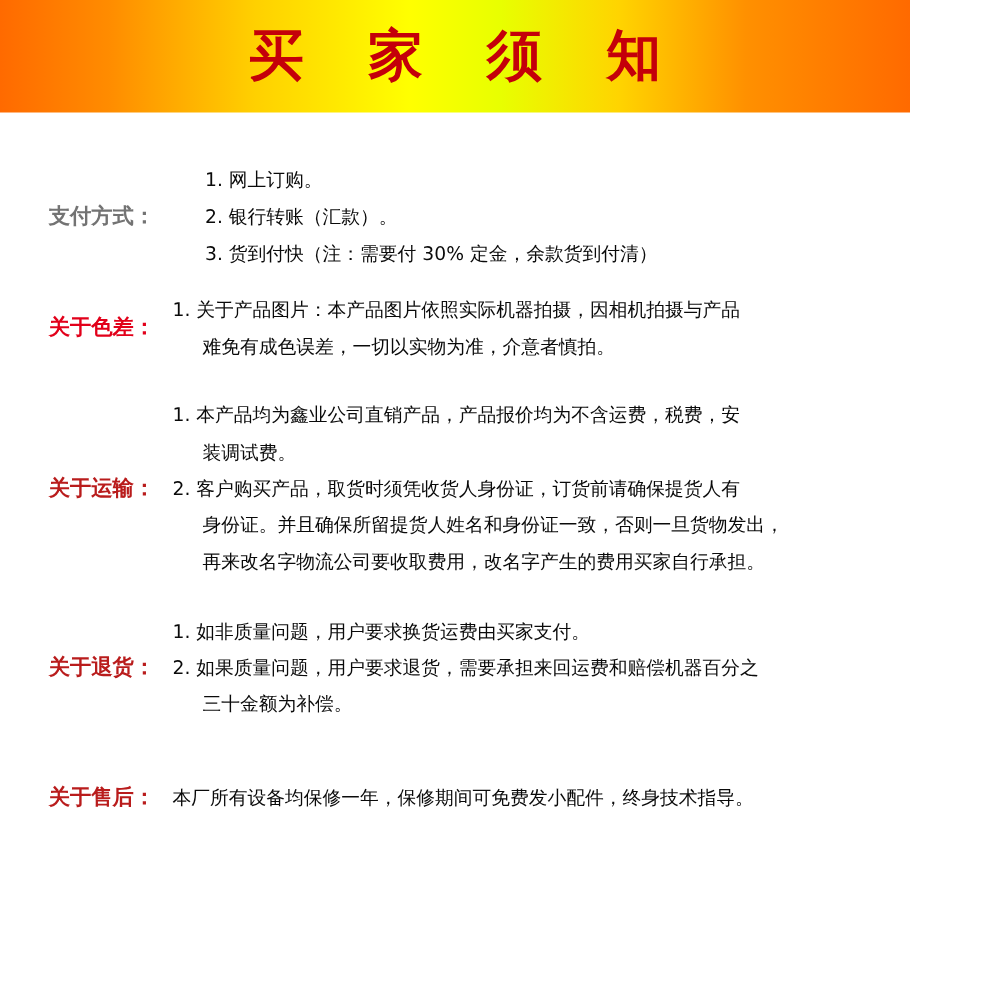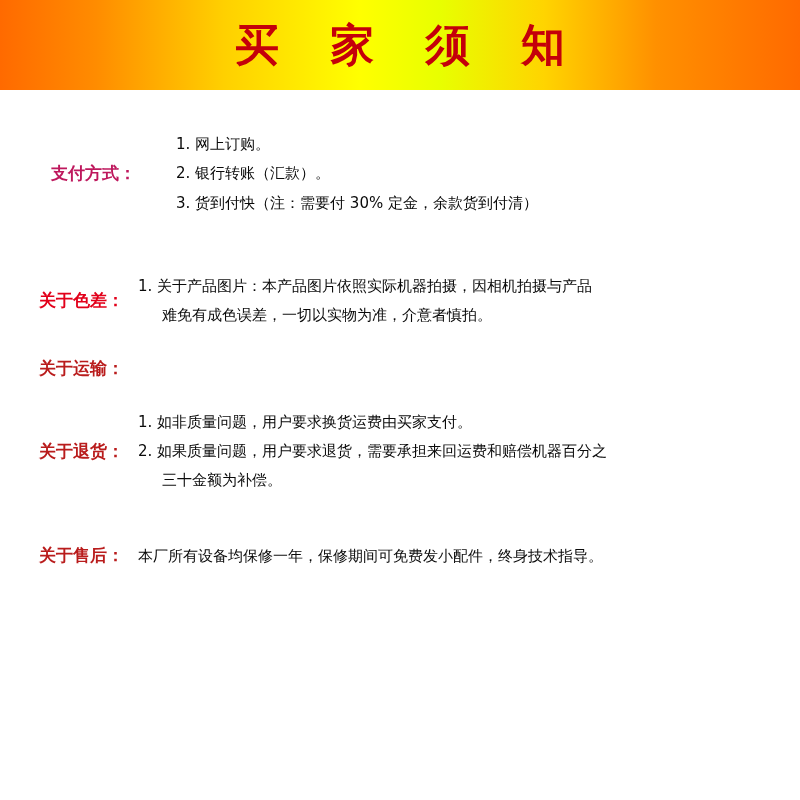--- a/index.html
+++ b/index.html
@@ -15,21 +15,21 @@
   }
   .page {
     position: relative;
     width: 800px;
     height: 800px;
     background: #ffffff;
   }
   
   .banner {
     position: relative;
-    width: 800px;
+    width: 728px;
     height: 90px;
     background: linear-gradient(to right,
       #ff6a00 0%,
       #ff8c00 12%,
       #ffd000 28%,
       #ffff00 45%,
       #e8ff00 55%,
       #ffd400 68%,
       #ff9000 82%,
       #ff6a00 100%);
@@ -84,26 +84,26 @@
     white-space: normal;
   }
   .indent-1 {
     padding-left: 26px;
   }
   .indent-2 {
     padding-left: 24px;
   }
   
   #sec-payment { margin-top: 40px; }
-  #sec-color   { margin-top: 54px; }
+  #sec-color   { margin-top: 16px; }
   #sec-ship    { margin-top: 26px; }
   #sec-return  { margin-top: 26px; }
   #sec-after   { margin-top: 46px; }
 
-  .label-blue   { color: #be185d; margin-left: 12px; }
+  .label-blue   { color: #737373; }
   .label-red    { color: #e2001a; }
   .label-purple { color: #b91c1c; }
 </style>
 </head>
 <body>
 
 <div class="page">
 
   <div class="banner">
     <div class="banner-title">买 家 须 知</div>
@@ -123,20 +123,27 @@
     <div class="section" id="sec-color">
       <div class="sec-label label-red">关于色差：</div>
       <div class="sec-body">
         <div class="line">1. 关于产品图片：本产品图片依照实际机器拍摄，因相机拍摄与产品</div>
         <div class="line indent-2">难免有成色误差，一切以实物为准，介意者慎拍。</div>
       </div>
     </div>
 
     <div class="section" id="sec-ship">
       <div class="sec-label label-purple">关于运输：</div>
+      <div class="sec-body">
+        <div class="line">1. 本产品均为鑫业公司直销产品，产品报价均为不含运费，税费，安</div>
+        <div class="line indent-2">装调试费。</div>
+        <div class="line">2. 客户购买产品，取货时须凭收货人身份证，订货前请确保提货人有</div>
+        <div class="line indent-2">身份证。并且确保所留提货人姓名和身份证一致，否则一旦货物发出，</div>
+        <div class="line indent-2">再来改名字物流公司要收取费用，改名字产生的费用买家自行承担。</div>
+      </div>
     </div>
 
     <div class="section" id="sec-return">
       <div class="sec-label label-purple">关于退货：</div>
       <div class="sec-body">
         <div class="line">1. 如非质量问题，用户要求换货运费由买家支付。</div>
         <div class="line">2. 如果质量问题，用户要求退货，需要承担来回运费和赔偿机器百分之</div>
         <div class="line indent-2">三十金额为补偿。</div>
       </div>
     </div>

